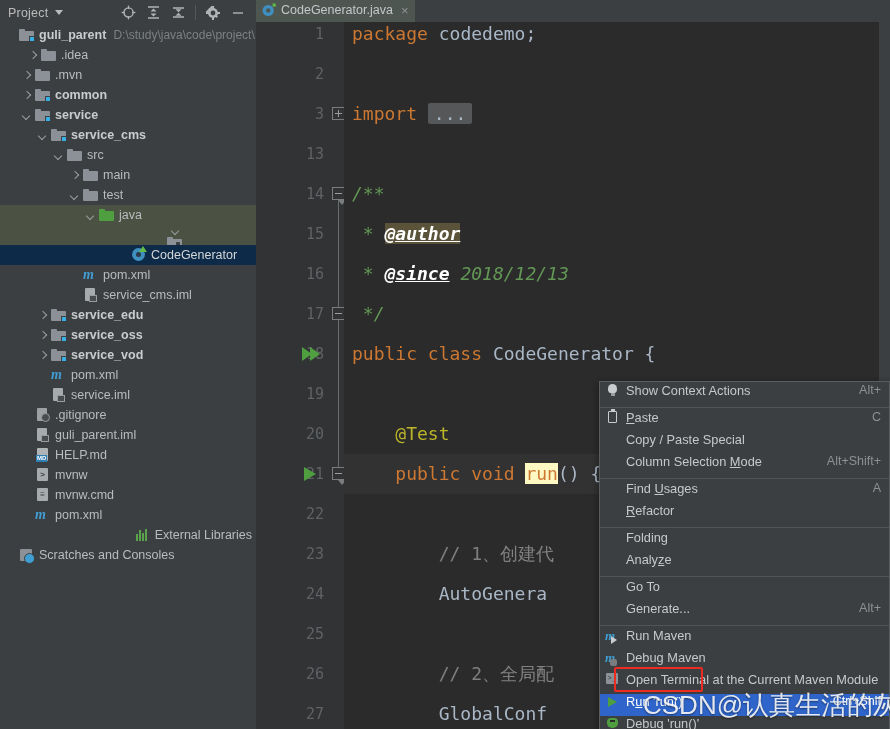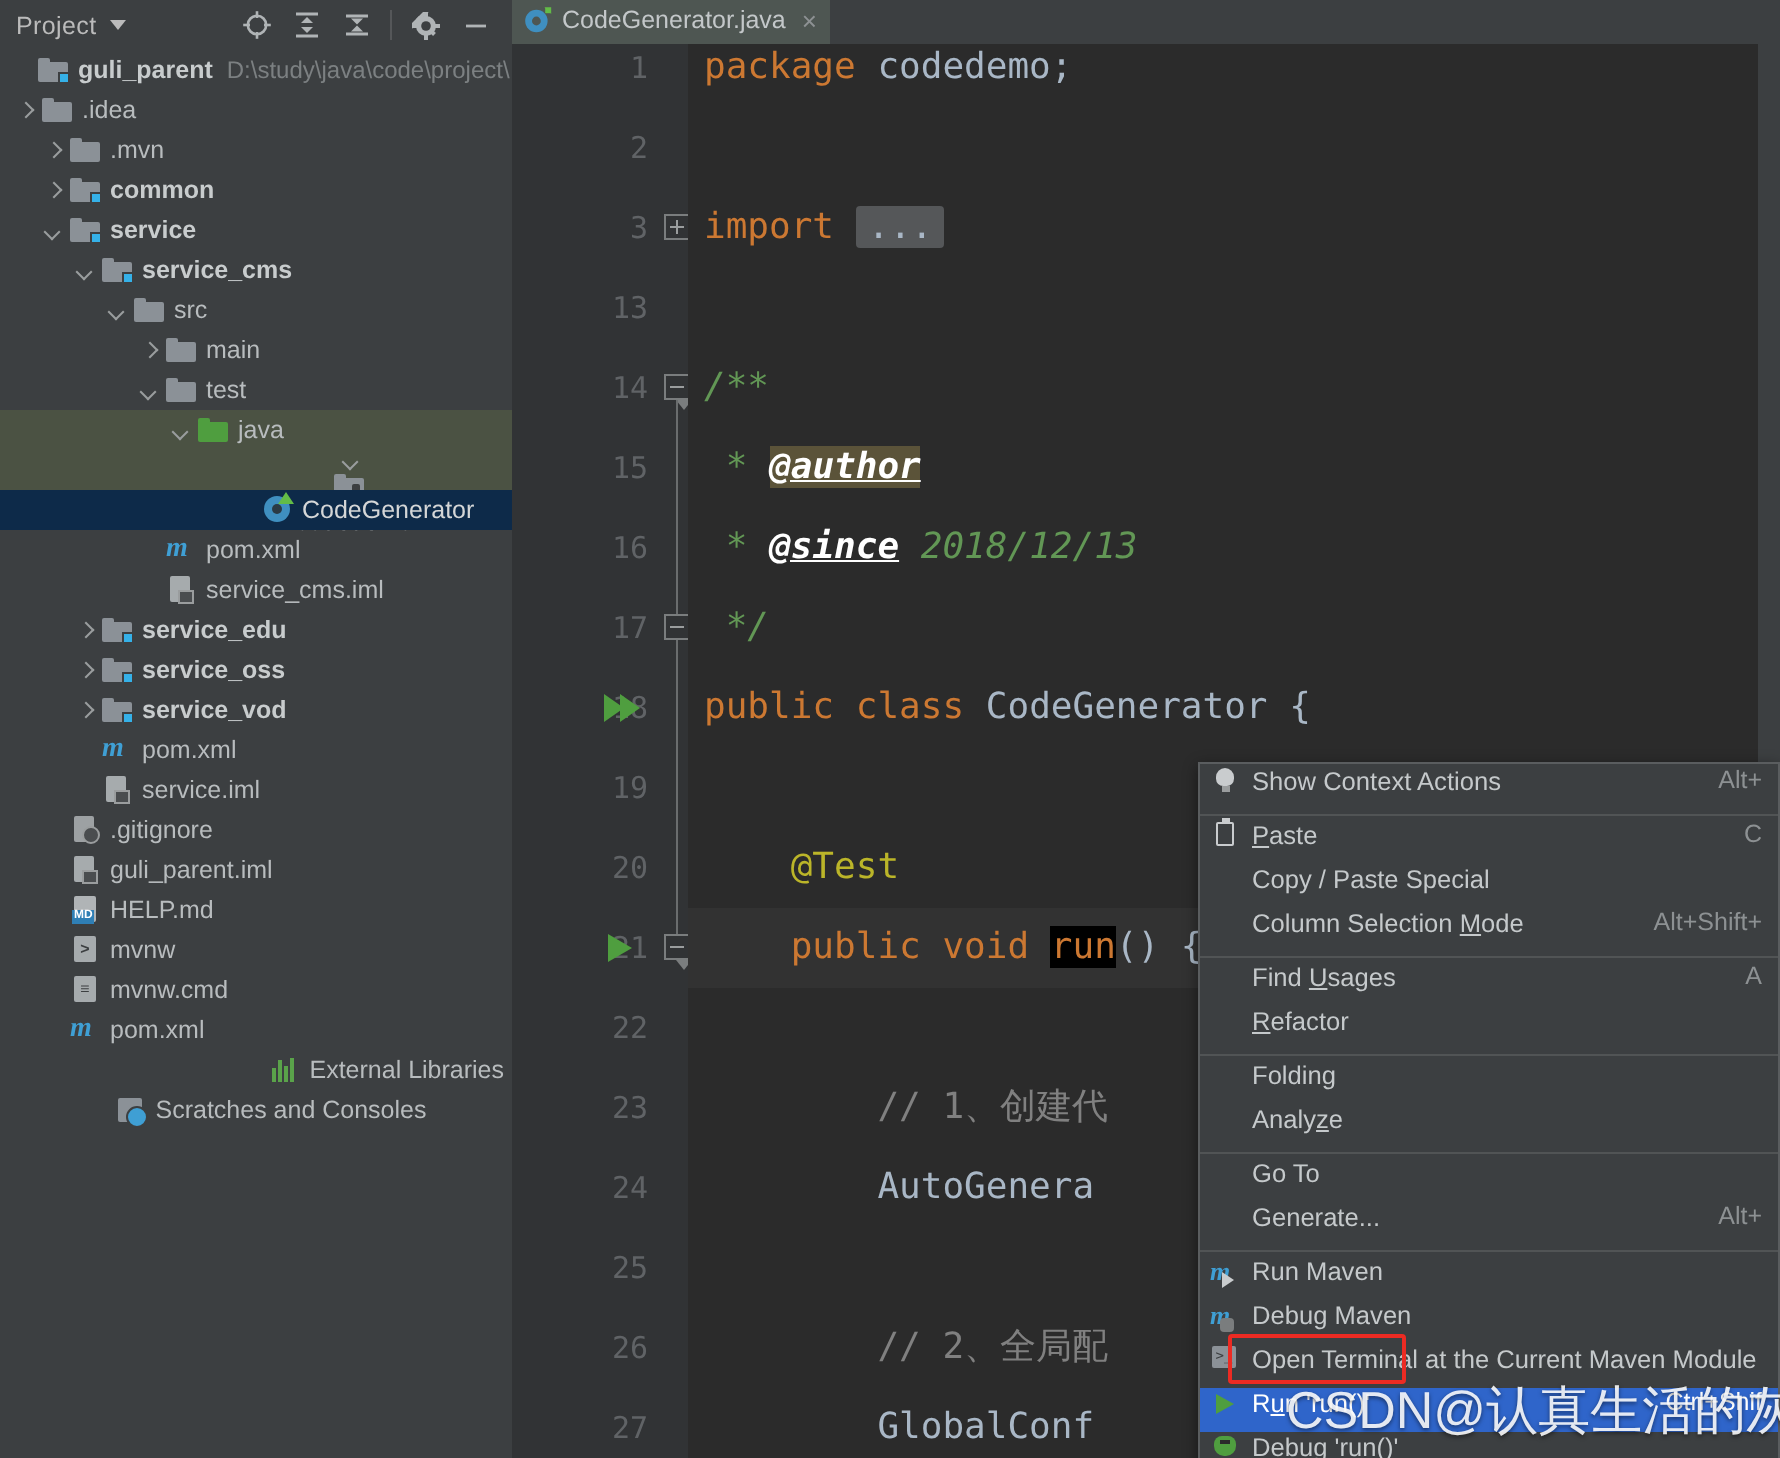--- a/index.html
+++ b/index.html
@@ -136,21 +136,21 @@
     position: absolute; left: 0; height: 40px; line-height: 40px; white-space: pre;
     font-family: "DejaVu Sans Mono", monospace; font-size: 18px;
   }
   .kw { color: #cc7832; }
   .an { color: #bbb529; }
   .cm { color: #808080; }
   .jd { color: #629755; font-style: italic; }
   .jdtag { color: #ffffff; font-style: italic; text-decoration: underline; font-weight: bold; }
   .plain { color: #a9b7c6; }
   .hl-author { background: #5b5339; }
-  .hl-run { background: #000000; }
+  .hl-run { background: #fef9c3; }
   .caretline { position: absolute; left: 0; right: 0; height: 40px; background: #323232; }
 
   .run-icon { position: absolute; width: 0; height: 0;
     border-top: 7px solid transparent; border-bottom: 7px solid transparent;
     border-left: 12px solid #4f9e3f; }
   .runall { position: absolute; display: flex; }
   .runall i { display: block; width: 0; height: 0;
     border-top: 7px solid transparent; border-bottom: 7px solid transparent;
     border-left: 10px solid #4f9e3f; }
   .fold-minus { position: absolute; width: 13px; height: 13px;
@@ -287,21 +287,21 @@
           <span class="ico">
             <span class="folder">
               <span class="tabf"></span>
               <span class="body"></span>
               <span class="badge"></span>
             </span>
           </span>
           <span class="label bold">guli_parent</span>
           <span class="path">D:\study\java\code\project\</span>
         </div>
-        <div class="trow" style="padding-left: 8px;">
+        <div class="trow" style="padding-left: 28px;">
           <span class="arrow right"></span>
           <span class="ico">
             <span class="folder">
               <span class="tabf"></span>
               <span class="body"></span>
             </span>
           </span>
           <span class="label">.idea</span>
         </div>
         <div class="trow" style="padding-left: 22px;">
@@ -509,21 +509,21 @@
           <span class="ico">
             <span class="ic-lib">
               <i style="height:7px"></i>
               <i style="height:11px"></i>
               <i style="height:8px"></i>
               <i style="height:12px"></i>
             </span>
           </span>
           <span class="label">External Libraries</span>
         </div>
-        <div class="trow" style="padding-left: 6px; justify-content: center;">
+        <div class="trow" style="padding-left: 6px;">
           <span class="arrow"></span>
           <span class="ico">
             <span class="ic-scr"></span>
           </span>
           <span class="label">Scratches and Consoles</span>
         </div>
       </div>
   </div>
 
   <div id="editor-area">

